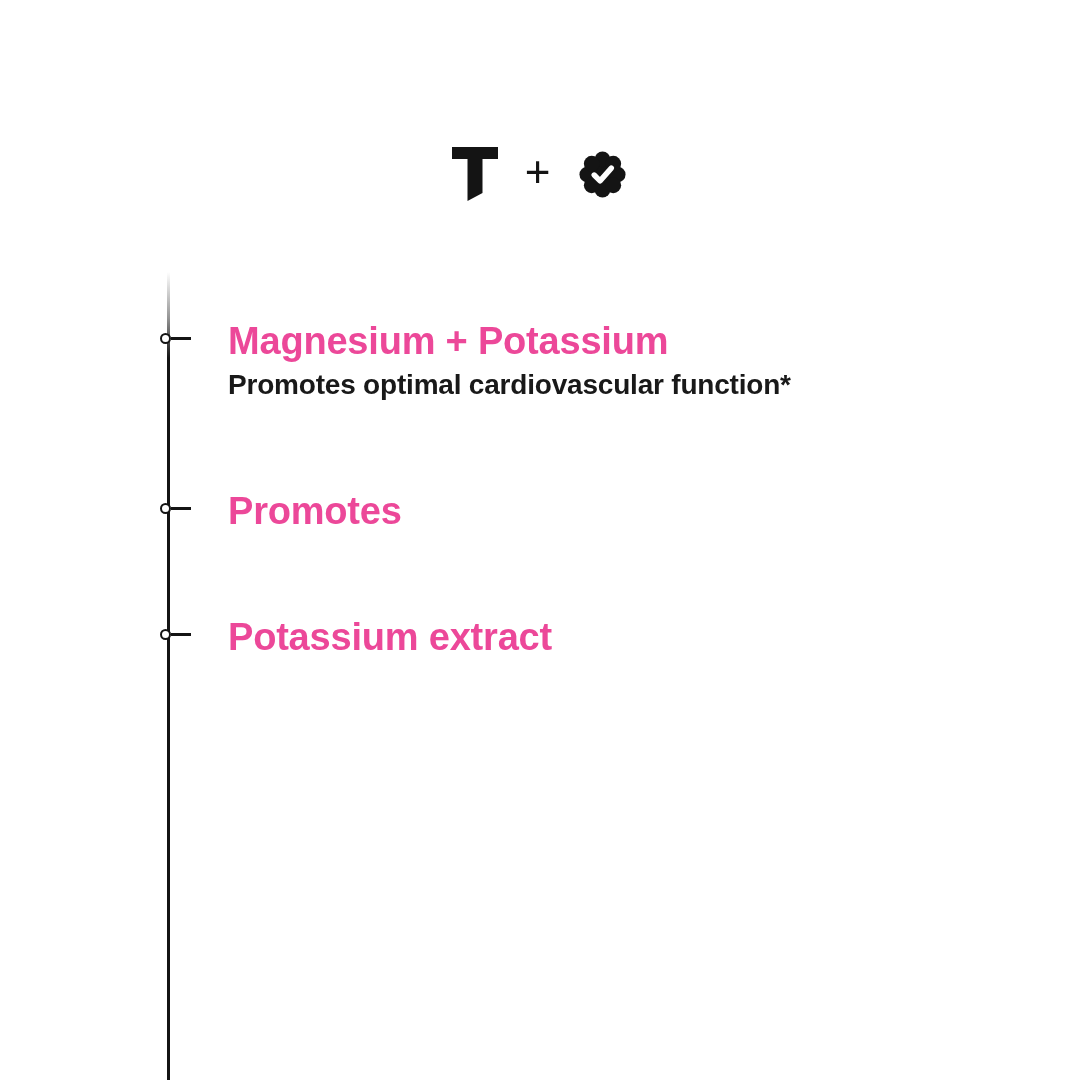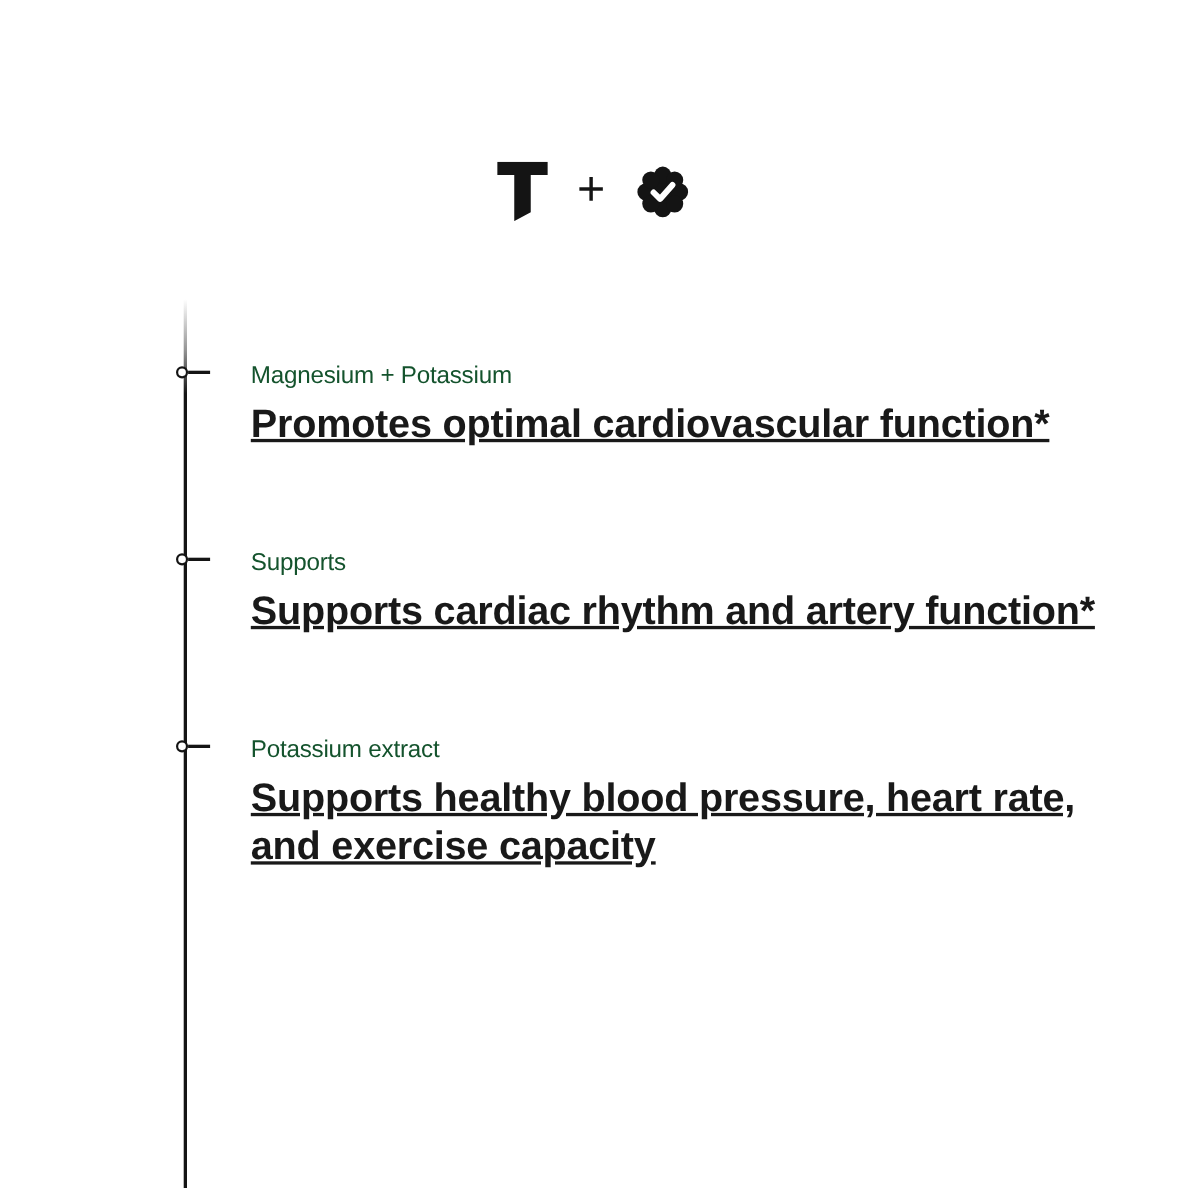--- a/index.html
+++ b/index.html
@@ -71,34 +71,33 @@
     border-radius: 50%;
     background: #ffffff;
   }
   .marker .tick {
     width: 20px;
     height: 2.5px;
     background: #141414;
   }
 
   .item .title {
-    font-size: 22px;
-    font-weight: 400;
-    color: #14532d;
+    font-size: 38px;
+    font-weight: 700;
+    color: #ec4899;
     line-height: 44px;
     letter-spacing: -0.2px;
   }
   .item .desc {
-    font-size: 36px;
+    font-size: 28px;
     font-weight: 700;
     color: #191919;
     line-height: 44px;
     letter-spacing: -0.2px;
     white-space: pre-line;
-    text-decoration: underline;
   }
 </style>
 </head>
 <body>
 
 <div class="header">
   <div class="t-logo">
     <svg viewBox="0 0 46 54" xmlns="http://www.w3.org/2000/svg" aria-hidden="true">
       <path d="M0 0 H46 V12 H30.5 V46 L15.5 54 V12 H0 Z" fill="#141414"></path>
     </svg>
@@ -133,28 +132,25 @@
     </div>
     <div class="title">Magnesium + Potassium</div>
     <div class="desc">Promotes optimal cardiovascular function*</div>
   </div>
 
   <div class="item">
     <div class="marker">
       <span class="dot"></span>
       <span class="tick"></span>
     </div>
-    <div class="title">Supports</div>
-    <div class="desc">Supports cardiac rhythm and artery function*</div>
+    <div class="title">Promotes</div>
   </div>
 
   <div class="item">
     <div class="marker">
       <span class="dot"></span>
       <span class="tick"></span>
     </div>
     <div class="title">Potassium extract</div>
-    <div class="desc">Supports healthy blood pressure, heart rate,
-and exercise capacity</div>
   </div>
 
 
 </div>
 
 </body></html>

